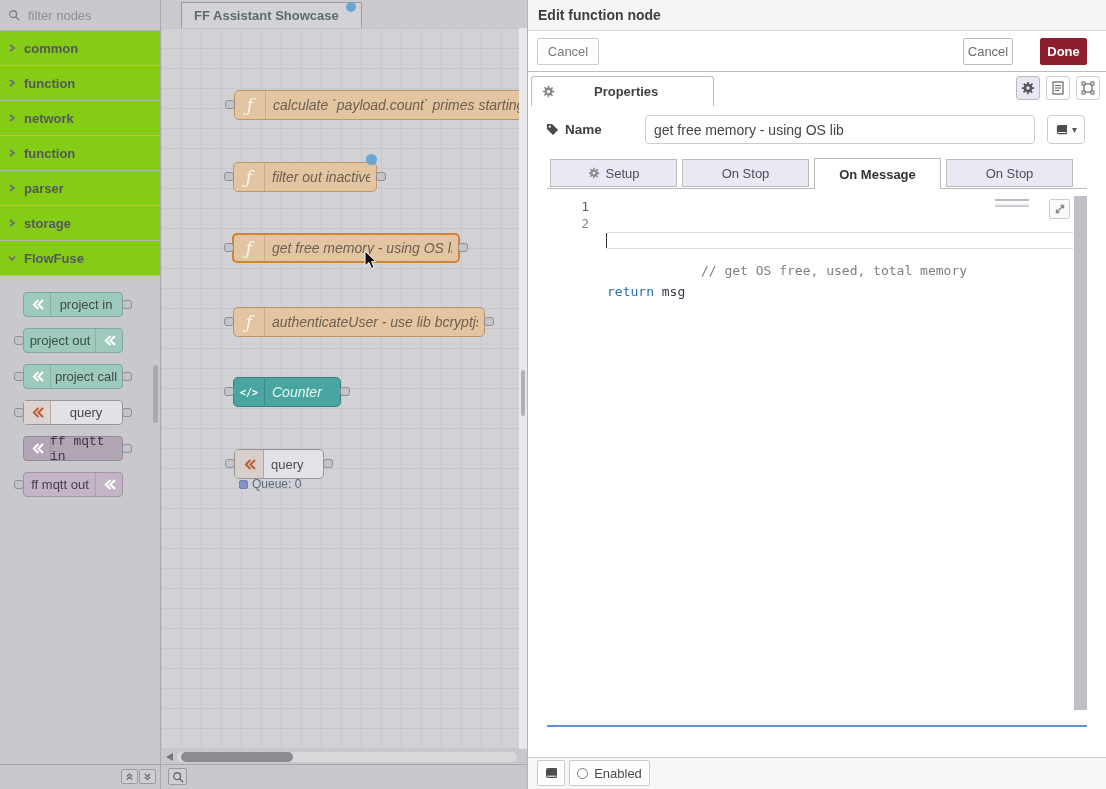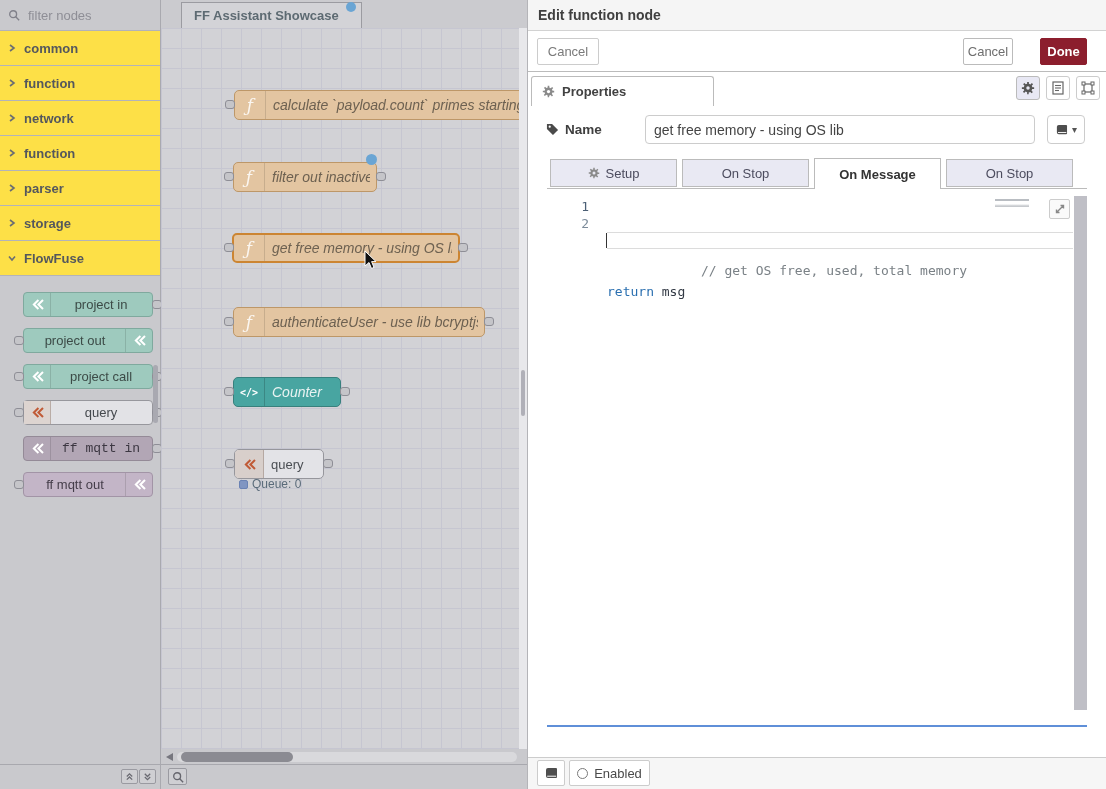--- a/index.html
+++ b/index.html
@@ -5,25 +5,25 @@
   html,body{margin:0;padding:0;background:#fff;}
   body{width:1106px;height:789px;position:relative;overflow:hidden;
        font-family:"Liberation Sans",sans-serif;-webkit-font-smoothing:antialiased;}
   #app{position:absolute;inset:0;background:#c9c9cd;}
 
   
   .palette{position:absolute;left:0;top:0;width:160px;bottom:24px;background:#c9c9cd;border-right:1px solid #a9a9af;}
   .pal-search{height:30px;border-bottom:1px solid #b2b2b8;display:flex;align-items:center;padding-left:8px;}
   .pal-search input{border:none;background:transparent;outline:none;font-size:13px;color:#5c5c64;margin-left:6px;width:110px;font-family:"Liberation Sans",sans-serif;}
   .pal-search input::placeholder{color:#8e8e96;}
-  .pcat{height:34px;border-bottom:1px solid #b3b3b9;background:#fde047;display:flex;align-items:center;cursor:pointer;}
+  .pcat{height:34px;border-bottom:1px solid #b3b3b9;background:#84cc16;display:flex;align-items:center;cursor:pointer;}
   .pcat .chev{width:24px;display:flex;justify-content:center;}
   .pcat .clabel{font-size:13px;font-weight:bold;color:#54575d;}
   .pnodes{padding-top:16px;}
-  .pnode{position:relative;width:130px;height:25px;margin:0 0 11px 23px;border-radius:4px;border:1px solid;box-sizing:border-box;cursor:move;}
+  .pnode{position:relative;width:100px;height:25px;margin:0 0 11px 23px;border-radius:4px;border:1px solid;box-sizing:border-box;cursor:move;}
   .pnode .nicon{position:absolute;top:0;bottom:0;width:26px;display:flex;align-items:center;justify-content:center;}
   .pnode .nicon.il{left:0;border-right:1px solid rgba(0,0,0,0.12);}
   .pnode .nicon.ir{right:0;border-left:1px solid rgba(0,0,0,0.12);}
   .pnode .plabel{position:absolute;top:0;bottom:0;display:flex;align-items:center;justify-content:center;font-size:13px;}
   .pnode.teal{background:#9ecabe;border-color:#7fa99e;}
   .pnode.teal .plabel{color:#3c4b47;}
   .pnode.white{background:#e2e2e6;border-color:#97979d;}
   .pnode.white .plabel{color:#45494e;}
   .pnode.white .nicon.il{background:#ddd4d0;border-right-color:#b9aca6;}
   .pnode.mqin{background:#b2a6b5;border-color:#948a97;}
@@ -72,21 +72,21 @@
 
   
   .tray{position:absolute;left:527px;top:0;right:0;bottom:0;background:#fff;border-left:1px solid #b4b4b8;box-sizing:border-box;}
   .tray-header{height:30px;background:#f5f5f5;border-bottom:1px solid #d2d2d2;display:flex;align-items:center;padding-left:10px;font-size:14px;font-weight:bold;color:#3f3f3f;}
   .tray-toolbar{position:relative;height:40px;border-bottom:1px solid #bbb;background:#fff;}
   .btn{position:absolute;top:7px;height:27px;border:1px solid #ccc;border-radius:2px;background:#fff;font-size:13px;color:#7a7a7a;display:flex;align-items:center;justify-content:center;cursor:pointer;box-sizing:border-box;font-family:"Liberation Sans",sans-serif;}
   .btn.delete{left:9px;width:62px;}
   .btn.cancel{right:93px;width:50px;border-color:#bbb;color:#6e6e6e;}
   .btn.done{right:19px;width:47px;background:#8C1E2D;border-color:#8C1E2D;color:#fff;font-weight:bold;}
   .tray-tabs{position:relative;height:33px;border-bottom:1px solid #bbb;background:#fff;}
-  .proptab{position:absolute;left:3px;bottom:-1px;height:30px;width:183px;background:#fff;border:1px solid #bbb;border-bottom:none;border-radius:3px 3px 0 0;box-sizing:border-box;display:flex;align-items:center;padding-left:10px;font-size:13px;font-weight:bold;color:#424242;z-index:2;cursor:pointer;}
+  .proptab{position:absolute;left:3px;bottom:-1px;height:30px;width:183px;background:#fff;border:1px solid #bbb;border-bottom:none;border-radius:3px 3px 0 0;box-sizing:border-box;display:flex;align-items:center;padding-left:10px;font-size:13px;font-weight:bold;color:#424242;z-index:2;cursor:pointer;gap:32px;}
   .proptab svg{margin-right:7px;}
   .ibtn{position:absolute;top:4px;width:24px;height:24px;border:1px solid #ccc;border-radius:3px;background:#fff;display:flex;align-items:center;justify-content:center;cursor:pointer;box-sizing:border-box;}
   .ibtn.active{background:#e8e8f4;border-color:#bbb;}
   .tray-form{position:absolute;top:104px;left:0;right:0;bottom:0;background:#fff;}
   .namerow-label{position:absolute;left:18px;top:18px;display:flex;align-items:center;font-size:13.5px;font-weight:bold;color:#3f3f3f;}
   .namerow-label svg{margin-right:6px;}
   .nameinput{position:absolute;left:117px;top:11px;width:390px;height:29px;border:1px solid #ccc;border-radius:4px;padding:0 8px;font-size:14px;color:#444;box-sizing:border-box;outline:none;font-family:"Liberation Sans",sans-serif;}
   .libbtn{position:absolute;left:519px;top:11px;width:38px;height:29px;border:1px solid #ccc;border-radius:4px;background:#fff;display:flex;align-items:center;justify-content:center;gap:4px;cursor:pointer;box-sizing:border-box;color:#555;font-size:10px;}
   .ftab{position:absolute;height:28px;width:127px;background:#e9e9f3;border:1px solid #bbb;box-sizing:border-box;display:flex;align-items:center;justify-content:center;font-size:13px;color:#4c4c5e;cursor:pointer;gap:6px;}
   .ftab.active{height:31px;background:#fff;border-bottom:none;font-weight:bold;color:#333;z-index:3;}

